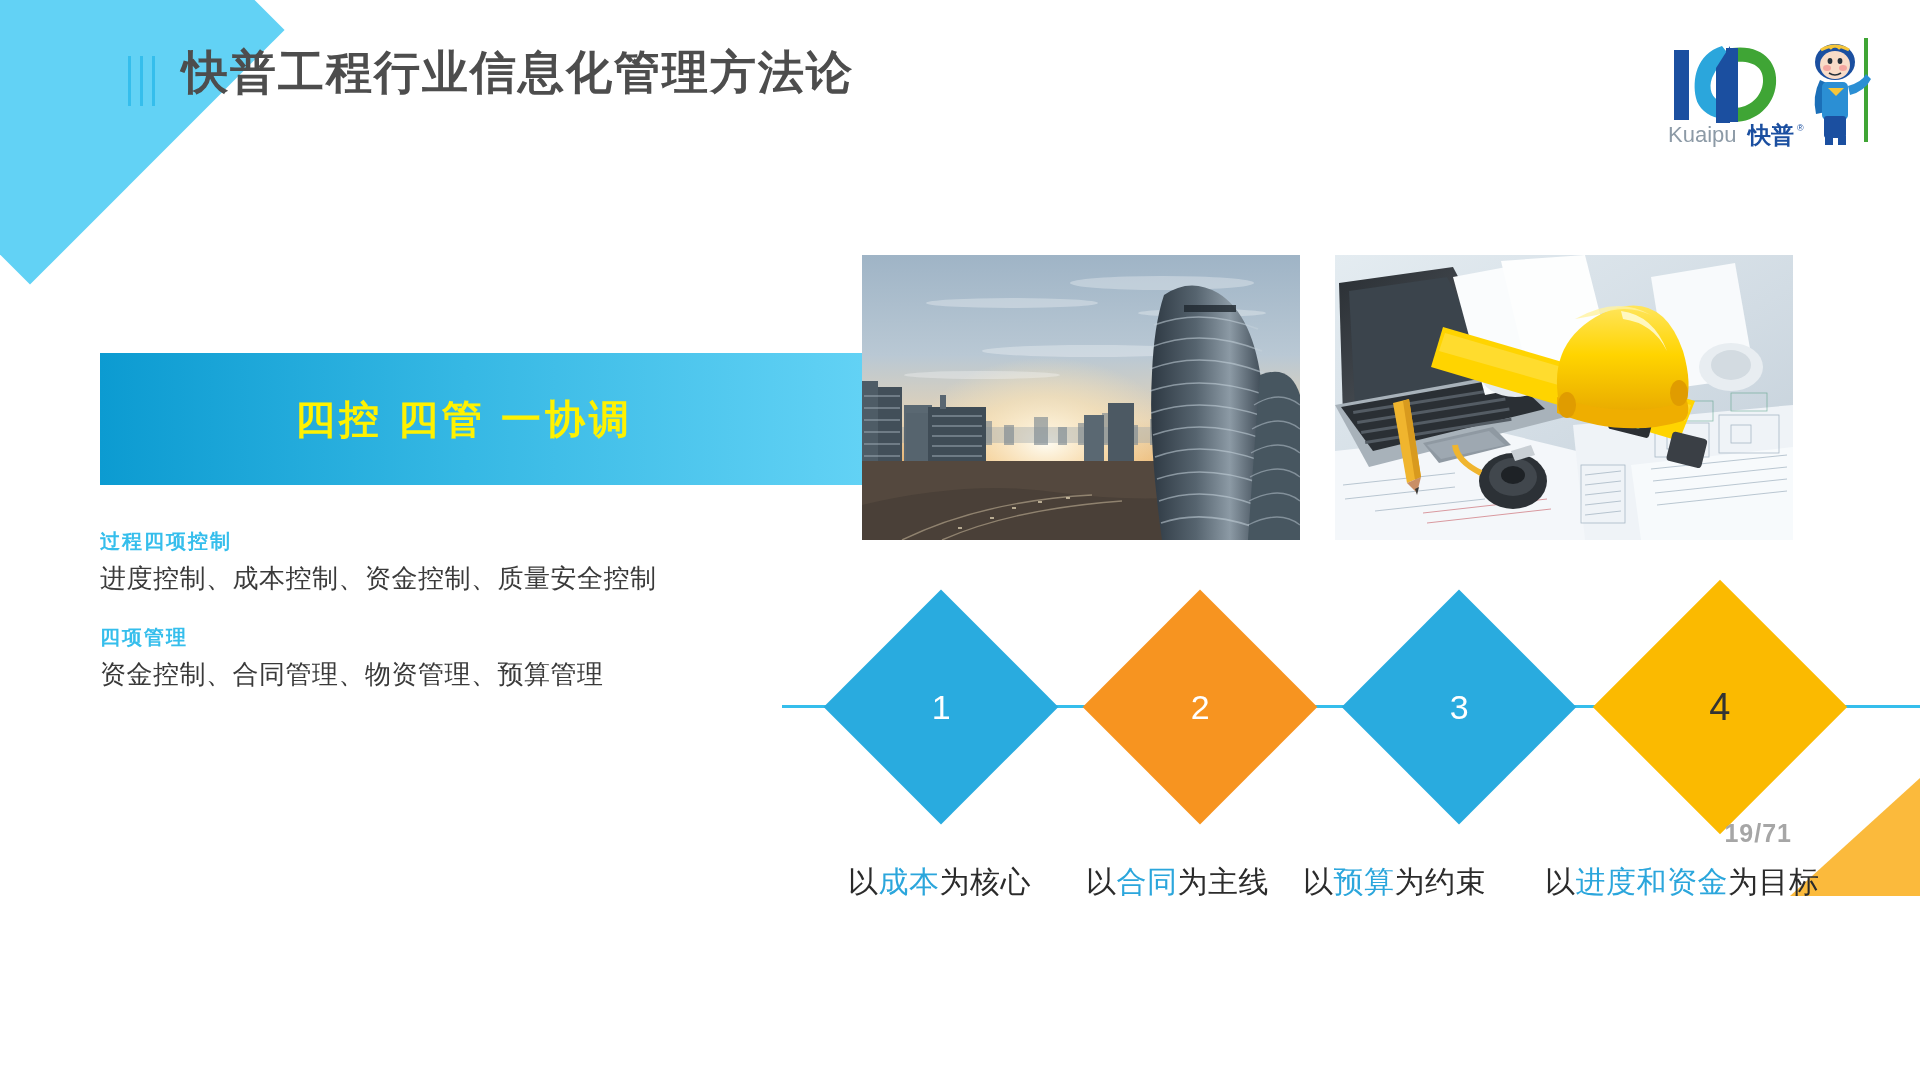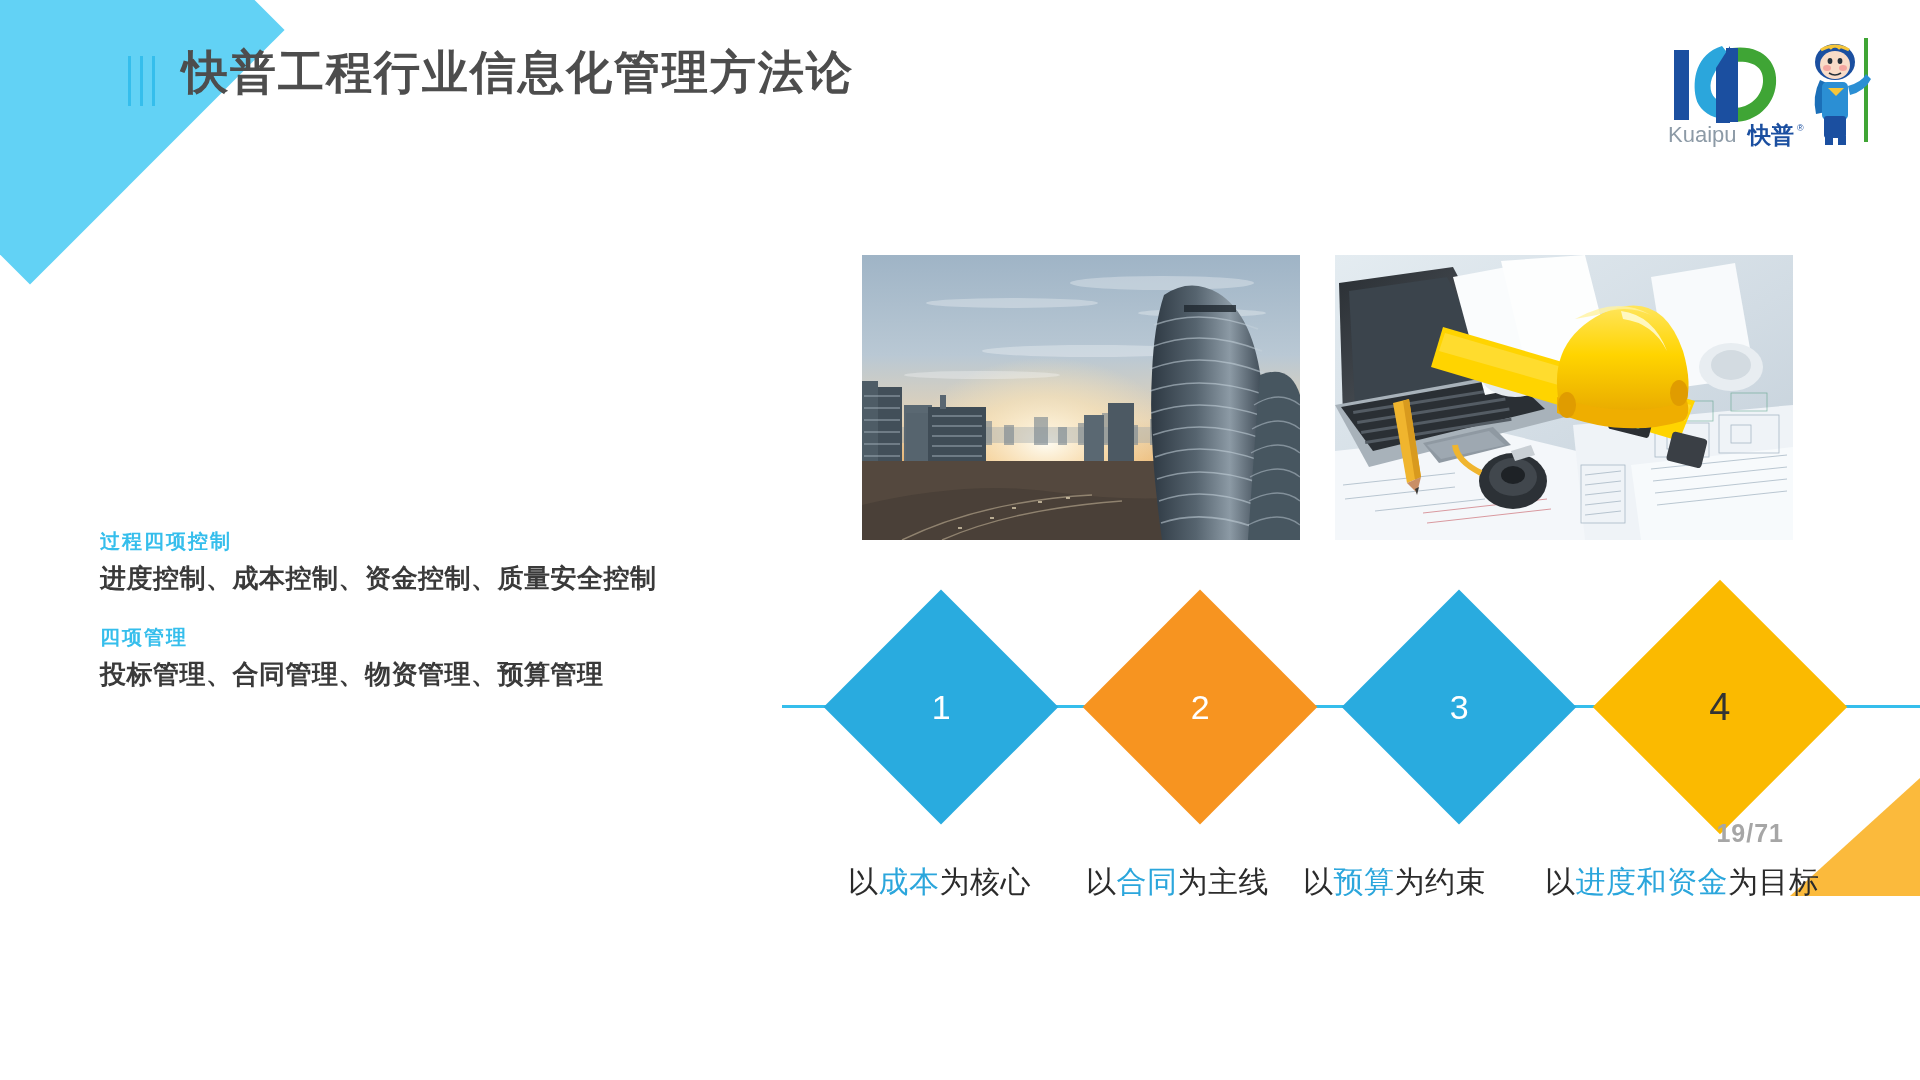--- a/index.html
+++ b/index.html
@@ -51,21 +51,21 @@
 
   
   .left-col { position:absolute; left:100px; top:528px; width:700px; }
   .blk { margin-bottom:26px; }
   .blk:last-child { margin-bottom:0; }
   .blk-head {
     font-size:20px; font-weight:700; color:#35BEEC;
     letter-spacing:2px; line-height:1.3; margin-bottom:4px;
   }
   .blk-body {
-    font-size:26px; color:#3a3a3a; line-height:1.55; letter-spacing:0.5px;font-weight:bold;
+    font-size:26px; color:#3a3a3a; line-height:1.55; letter-spacing:0.5px;
   }
   .blk-body .ln { display:block; }
 
   
   .photo { position:absolute; overflow:hidden; }
   .photo-city { left:862px; top:255px; width:438px; height:285px; }
   .photo-desk { left:1335px; top:255px; width:458px; height:285px; }
   .photo svg { display:block; width:100%; height:100%; }
 
   
@@ -97,21 +97,21 @@
     letter-spacing:0.5px; white-space:nowrap;margin-top:16px;
   }
   .cap em { font-style:normal; color:#2BA6DC; }
   .cap.c1 { left:68px; }
   .cap.c2 { left:306px; }
   .cap.c3 { left:523px; }
   .cap.c4 { left:765px;font-family:Liberation Mono, monospace; }
 
   
   .pagenum {
-    position:absolute; right:136px; bottom:48px;
+    position:absolute; right:128px; bottom:48px;
     font-size:25px; font-weight:700; color:#A6A6A6; letter-spacing:1px;
   }
 </style>
 </head>
 <body>
 
 <div class="slide">
 
   <div class="corner-tl"></div>
   <div class="corner-br"></div>
@@ -155,34 +155,37 @@
           <ellipse cx="188" cy="33" rx="2.4" ry="3" fill="#26313B"></ellipse>
           <path d="M177 45 q6 4 12 0" stroke="#26313B" stroke-width="1.6" fill="none"></path>
           <path d="M169 22 q14 -8 28 0" stroke="#F5C53A" stroke-width="3" fill="none"></path>
           <path d="M178 21 q5 -6 10 0" stroke="#F5C53A" stroke-width="2.4" fill="none"></path>
           <path d="M176 60 l8 8 l8 -8 z" fill="#F5C53A"></path>
         </g>
       </svg>
     </div>
   </div>
 
+  <div class="banner">
+    <div class="banner-text">四控 四管 一协调</div>
+  </div>
 
   <div class="left-col">
 
     <div class="blk">
       <div class="blk-head">过程四项控制</div>
       <div class="blk-body">
         <span class="ln">进度控制、成本控制、资金控制、质量安全控制</span>
       </div>
     </div>
 
     <div class="blk">
       <div class="blk-head">四项管理</div>
       <div class="blk-body">
-        <span class="ln">投标管理、合同管理、物资管理、预算管理</span>
+        <span class="ln">资金控制、合同管理、物资管理、预算管理</span>
       </div>
     </div>
 
     <div class="blk">
     </div>
 
   </div>
 
   <div class="photo photo-city">
     <svg viewBox="0 0 438 285" preserveAspectRatio="none">

